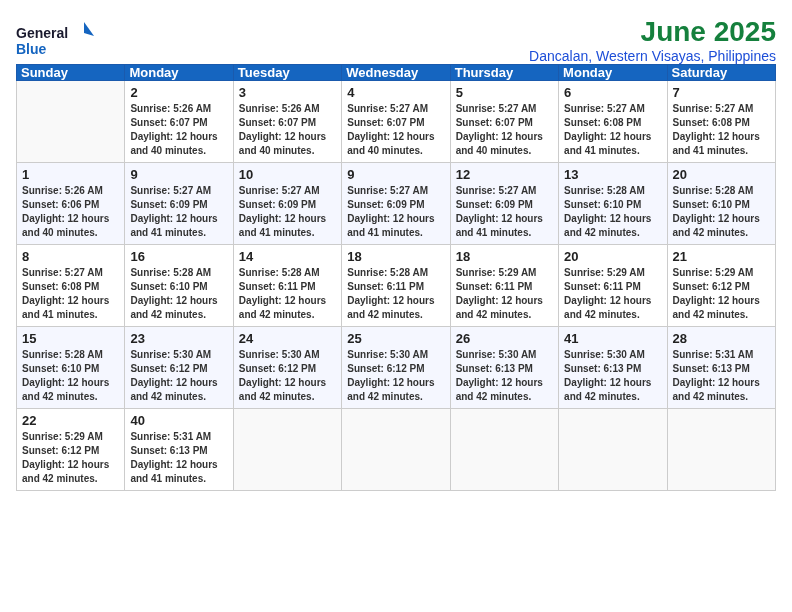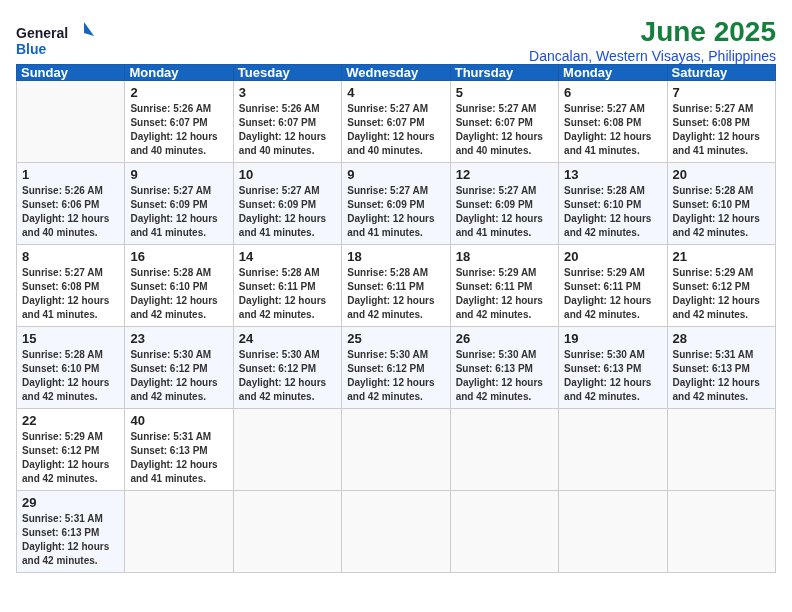--- a/index.html
+++ b/index.html
@@ -207,49 +207,37 @@
       </td>
         <td>
         <span class="day-num">25</span>
         <span class="day-detail">Sunrise: 5:30 AM<br>Sunset: 6:12 PM<br>Daylight: 12 hours and 42 minutes.</span>
       </td>
         <td>
         <span class="day-num">26</span>
         <span class="day-detail">Sunrise: 5:30 AM<br>Sunset: 6:13 PM<br>Daylight: 12 hours and 42 minutes.</span>
       </td>
         <td>
-        <span class="day-num">19</span>
+        <span class="day-num">41</span>
         <span class="day-detail">Sunrise: 5:30 AM<br>Sunset: 6:13 PM<br>Daylight: 12 hours and 42 minutes.</span>
       </td>
         <td>
         <span class="day-num">28</span>
         <span class="day-detail">Sunrise: 5:31 AM<br>Sunset: 6:13 PM<br>Daylight: 12 hours and 42 minutes.</span>
       </td>
       </tr>
       <tr>
         <td>
         <span class="day-num">22</span>
         <span class="day-detail">Sunrise: 5:29 AM<br>Sunset: 6:12 PM<br>Daylight: 12 hours and 42 minutes.</span>
       </td>
         <td>
         <span class="day-num">40</span>
         <span class="day-detail">Sunrise: 5:31 AM<br>Sunset: 6:13 PM<br>Daylight: 12 hours and 41 minutes.</span>
       </td>
-        <td class="empty-cell"></td>
-        <td class="empty-cell"></td>
-        <td class="empty-cell"></td>
-        <td class="empty-cell"></td>
-        <td class="empty-cell"></td>
-      </tr>
-      <tr>
-        <td>
-        <span class="day-num">29</span>
-        <span class="day-detail">Sunrise: 5:31 AM<br>Sunset: 6:13 PM<br>Daylight: 12 hours and 42 minutes.</span>
-      </td>
-        <td class="empty-cell"></td>
         <td class="empty-cell"></td>
         <td class="empty-cell"></td>
         <td class="empty-cell"></td>
         <td class="empty-cell"></td>
         <td class="empty-cell"></td>
       </tr>
     </tbody>
 </table>
 
 </body></html>

